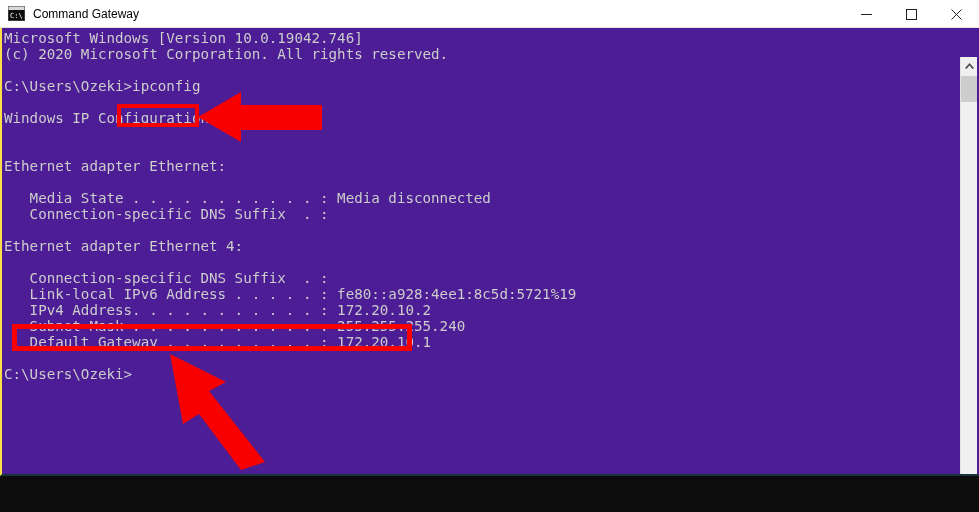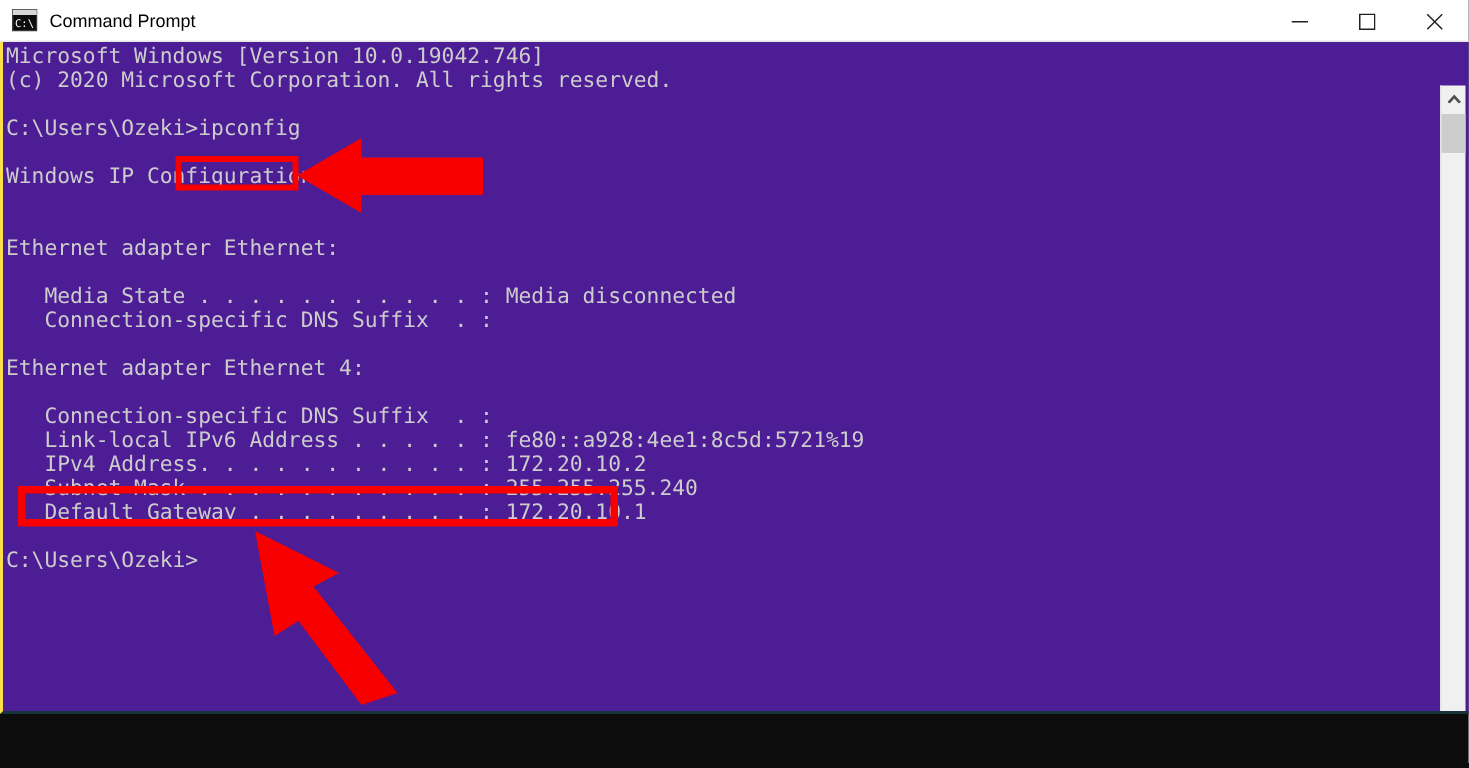--- a/index.html
+++ b/index.html
@@ -165,21 +165,21 @@
 <div id="window">
 
   <div id="titlebar">
     <div id="title-icon">
       <svg width="17" height="15" viewBox="0 0 17 15">
         <rect x="0.5" y="0.5" width="16" height="14" fill="#0c0c0c" stroke="#3a3a3a"></rect>
         <rect x="0.5" y="0.5" width="16" height="3.5" fill="#d8d8d8"></rect>
         <text x="2" y="12" font-family="DejaVu Sans Mono, monospace" font-size="7" fill="#ffffff">C:\</text>
       </svg>
     </div>
-    <span id="title-text">Command Prompt</span>
+    <span id="title-text">Command Gateway</span>
 
     <div id="window-controls">
       <div class="wc-btn">
         <svg width="11" height="11" viewBox="0 0 11 11">
           <line x1="0" y1="5.5" x2="11" y2="5.5" stroke="#202020" stroke-width="1"></line>
         </svg>
       </div>
       <div class="wc-btn">
         <svg width="11" height="11" viewBox="0 0 11 11">
           <rect x="0.5" y="0.5" width="10" height="10" fill="none" stroke="#202020" stroke-width="1"></rect>

